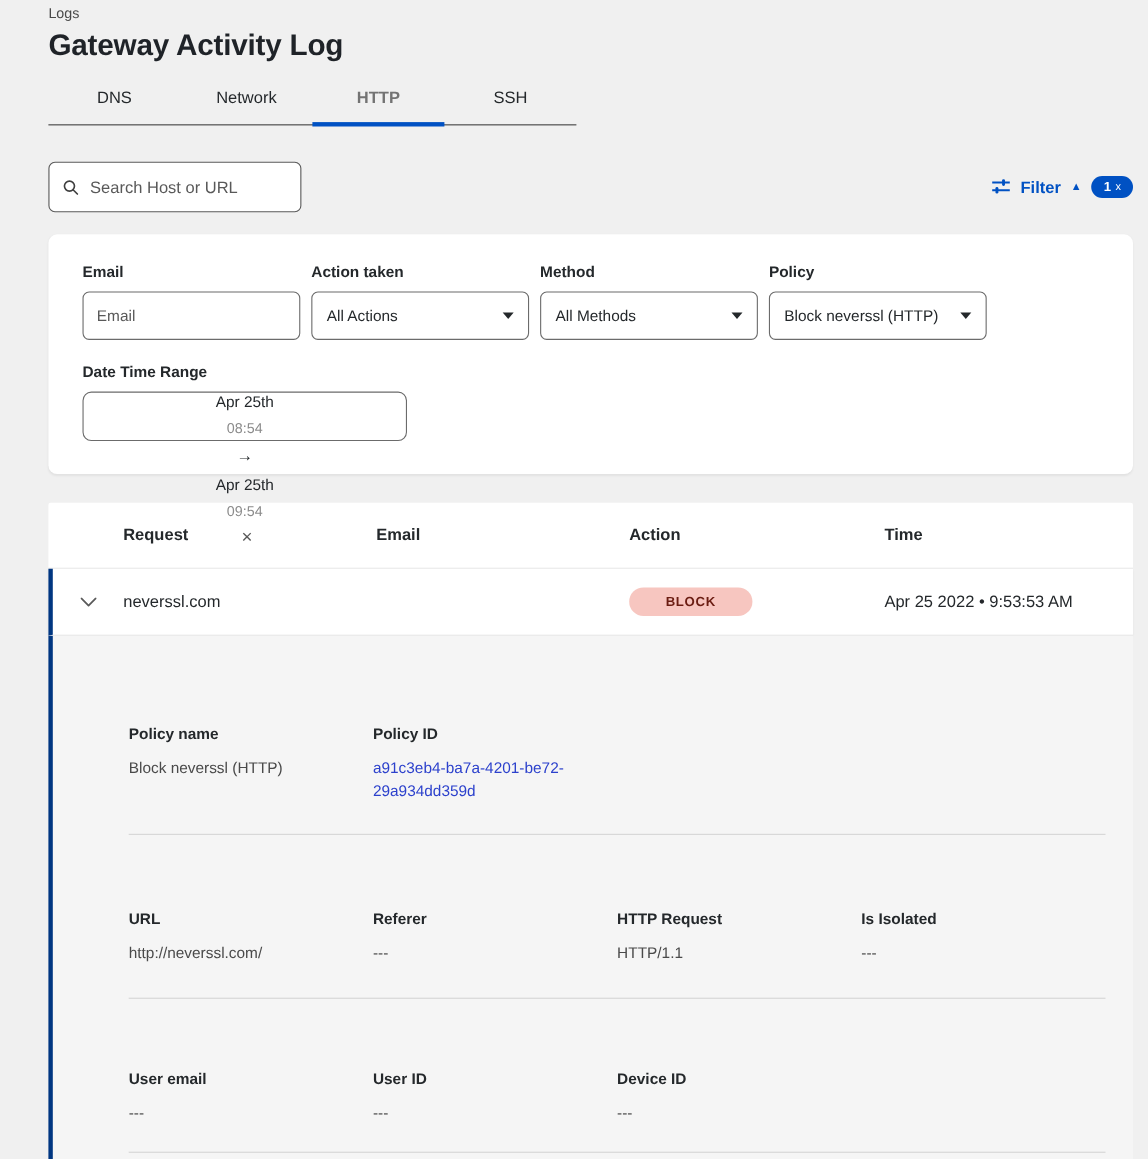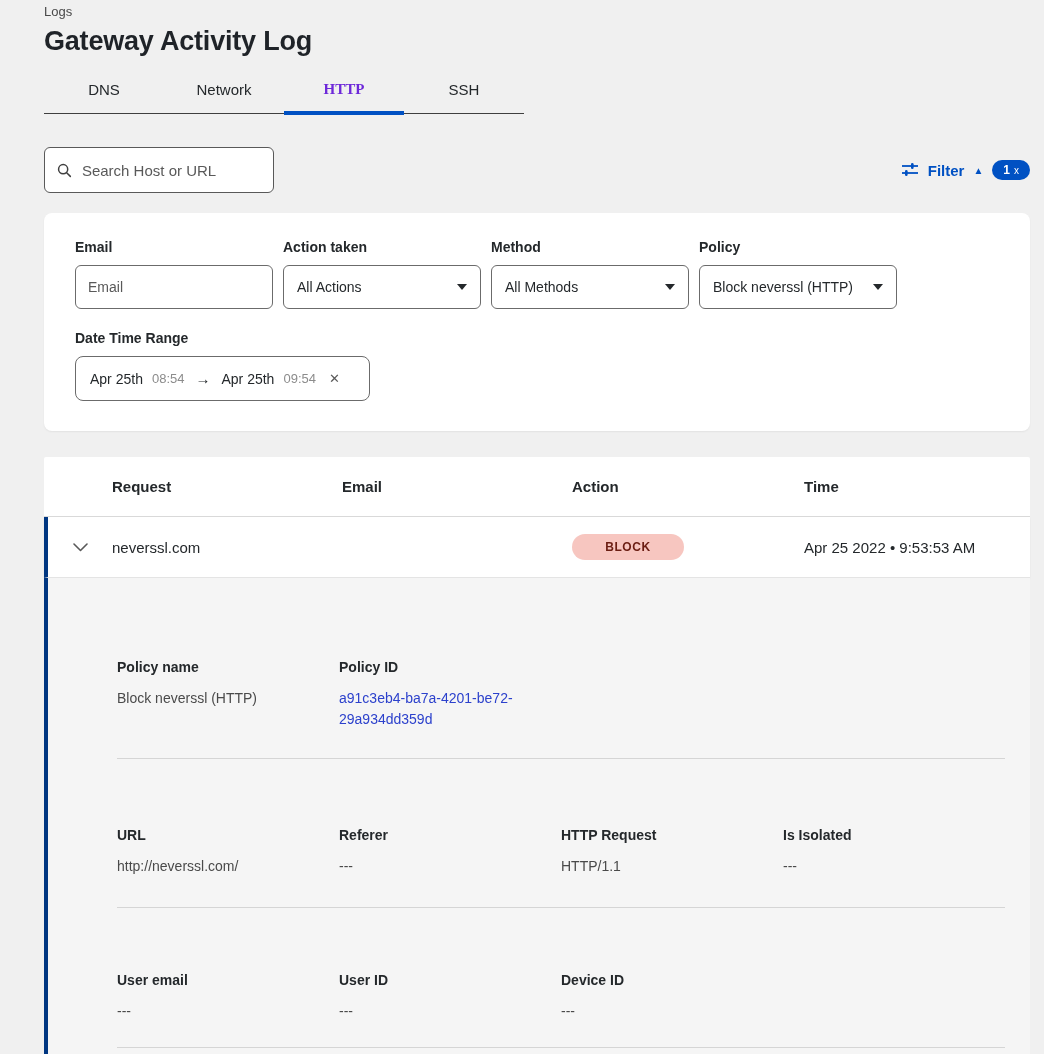--- a/index.html
+++ b/index.html
@@ -8,21 +8,21 @@
   .page { padding:4px 14px 0 44px; }
 
   
   .breadcrumb { font-size:13px; color:#4a4a4a; }
   .page-title { font-size:27px; font-weight:700; color:#1f2328; margin-top:7px; letter-spacing:-0.2px; }
 
   
   .tabs { display:flex; width:480px; margin-top:24px; border-bottom:1px solid #3f3f3f; }
   .tab { width:120px; text-align:center; padding-bottom:15px; font-size:15px; color:#24282b;
          position:relative; cursor:pointer; }
-  .tab.active { color:#6d28d9; font-weight:700;font-family:Liberation Serif, serif; }
+  .tab.active { color:#737373; font-weight:700; }
   .tab.active::after { content:""; position:absolute; left:0; right:0; bottom:-2px; height:4px; background:#0051c3; }
 
   
   .searchrow { display:flex; justify-content:space-between; align-items:center; margin-top:33px; }
   .searchbox { width:230px; height:46px; border:1px solid #595959; border-radius:6px; background:#fff;
                display:flex; align-items:center; padding:0 12px; gap:10px; }
   .searchbox input { border:none; outline:none; font-size:15px; color:#24282b; width:100%;
                      font-family:"Liberation Sans", sans-serif; background:transparent; }
   .searchbox input::placeholder { color:#595959; }
   .filterctl { display:flex; align-items:center; gap:9px; }
@@ -41,21 +41,21 @@
   .finput { height:44px; border:1px solid #6b6b6b; border-radius:6px; background:#fff; width:100%;
             padding:0 12px; font-size:14px; color:#24282b; font-family:"Liberation Sans", sans-serif; outline:none; }
   .finput::placeholder { color:#595959; }
   .fselect { height:44px; border:1px solid #6b6b6b; border-radius:6px; background:#fff; width:100%;
              display:flex; align-items:center; justify-content:space-between; padding:0 13px; font-size:14px;
              cursor:pointer; }
   .caret-down { width:0; height:0; border-left:5px solid transparent; border-right:5px solid transparent;
                 border-top:6px solid #24282b; }
   .daterow { margin-top:21px; }
   .datefield { width:295px; height:45px; border:1px solid #6b6b6b; border-radius:8px; background:#fff;
-               display:flex; align-items:center; padding:0 14px; gap:9px; font-size:14px; cursor:pointer; }
+               display:flex; align-items:center; padding:0 14px; gap:9px; font-size:14px; cursor:pointer;flex-direction:column; }
   .dval { color:#24282b; }
   .dtime { color:#8c8c8c; font-size:13px; }
   .darrow { font-size:15px; color:#24282b; padding:0 2px; }
   .dclose { color:#595959; font-size:13px; margin-left:4px; cursor:pointer; }
 
   
   .table { margin-top:26px; width:986px; }
   .thead { background:#fff; display:grid; grid-template-columns:68px 230px 230px 232px 1fr;
            height:60px; align-items:center; border-bottom:1px solid #d9d9d9; border-radius:2px 2px 0 0; }
   .th { font-size:15px; font-weight:700; color:#24282b; }

